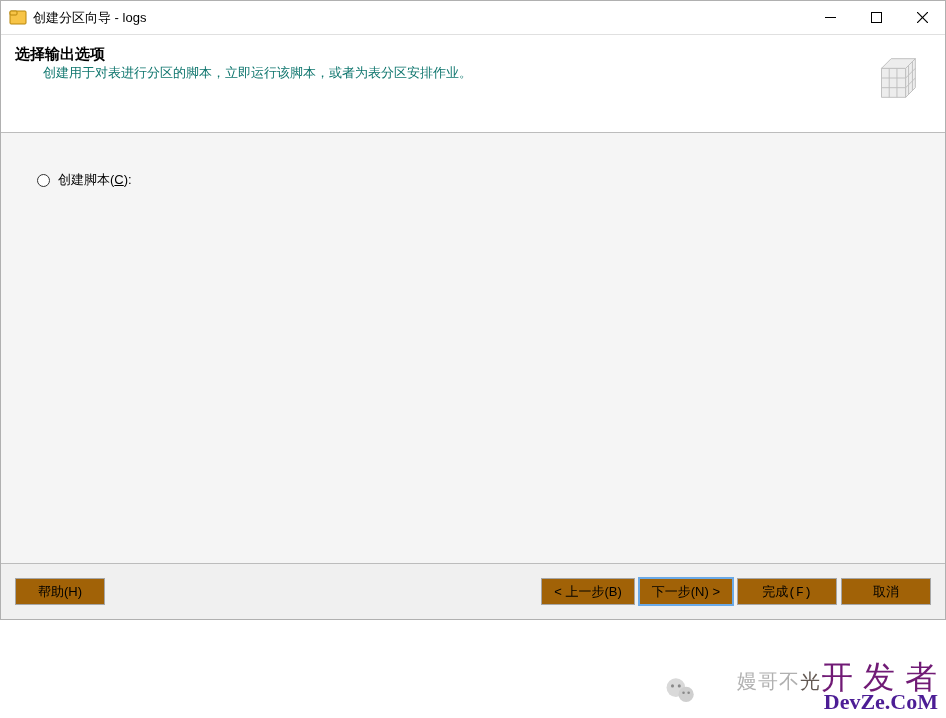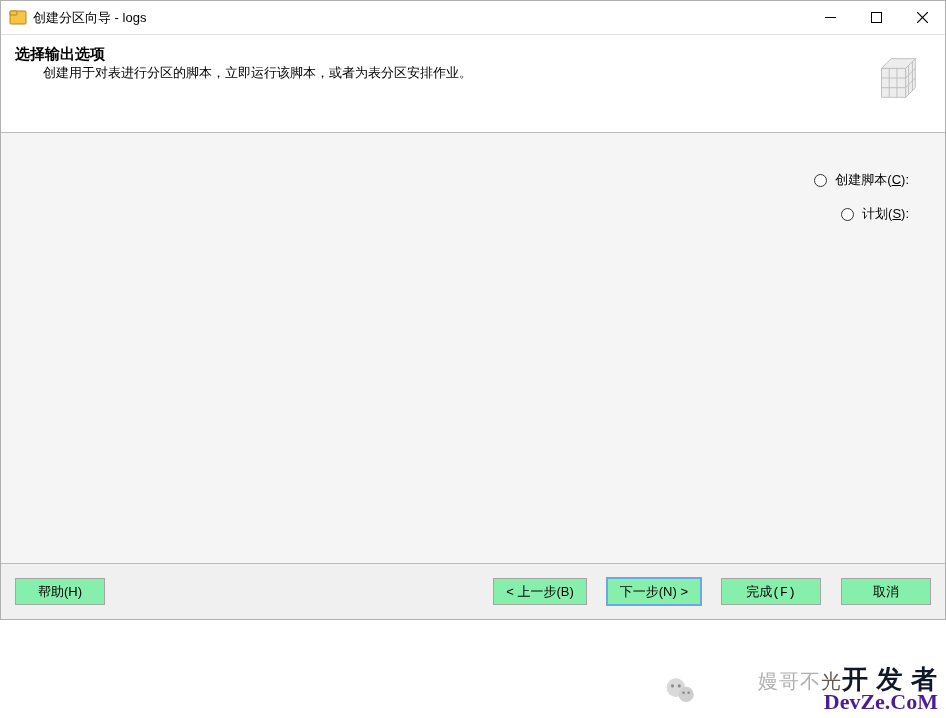--- a/index.html
+++ b/index.html
@@ -68,42 +68,41 @@
     flex: 1;
     padding-top: 2px;
   }
   .header-title {
     font-size: 15px;
     font-weight: bold;
   }
   .header-subtitle {
     font-size: 13px;
     margin-left: 28px;
-    color: #000000;
+    color: #0f766e;
   }
   .header-icon {
     width: 58px;
     height: 58px;
     margin-top: 6px;
     margin-right: 6px;
   }
   
   .content-area {
     flex: 1;
     background: #f5f5f5;
     padding: 36px 36px 0 36px;
     box-sizing: border-box;
   }
   .radio-row {
     display: flex;
     align-items: center;
     height: 22px;
     margin-bottom: 12px;
     font-size: 13px;
-    justify-content: flex-end;
   }
   .radio-row .radio-circle {
     width: 13px;
     height: 13px;
     border: 1px solid #333;
     border-radius: 50%;
     margin-right: 8px;
     display: flex;
     align-items: center;
     justify-content: center;
@@ -128,35 +127,35 @@
     display: flex;
     align-items: center;
     padding: 0 14px;
     box-sizing: border-box;
     flex: 0 0 auto;
   }
   .btn {
     height: 27px;
     min-width: 90px;
     padding: 0 12px;
-    background: #86efac;
+    background: #a16207;
     border: 1px solid #a6a6a6;
     font-size: 13px;
     font-family: "SimSun", "Microsoft YaHei", sans-serif;
     display: inline-flex;
     align-items: center;
     justify-content: center;
     box-sizing: border-box;
   }
   .btn.default {
     outline: 2px solid #6aa9e6;
     outline-offset: -1px;
   }
   .footer .spacer { flex: 1; }
-  .footer .btn { margin-left: 20px; }
+  .footer .btn { margin-left: 4px; }
   .footer .btn.help-btn { margin-left: 0; }
   .footer-right-group { display: flex; align-items: center; }
 
   
   .watermark-wrap {
     position: absolute;
     right: 8px;
     bottom: 6px;
     text-align: right;
     pointer-events: none;
@@ -247,26 +246,20 @@
   <div class="content-area">
 
     <div class="radio-row">
       <span class="radio-circle"></span>
       <label>
         <span>创建脚本(</span><span class="accel">C</span><span>):</span>
       </label>
     </div>
 
 
-    <div class="radio-row">
-      <span class="radio-circle"></span>
-      <label>
-        <span>计划(</span><span class="accel">S</span><span>):</span>
-      </label>
-    </div>
 
   </div>
 
   <div class="footer">
     <button class="btn help-btn">帮助(H)</button>
     <div class="spacer"></div>
     <div class="footer-right-group">
       <button class="btn">&lt; 上一步(B)</button>
       <button class="btn default">下一步(N) &gt;</button>
       <button class="btn" style="min-width:100px;font-family:Liberation Mono, monospace;">完成(F)</button>
@@ -281,16 +274,16 @@
     <circle cx="14" cy="16" r="11" fill="#d9d9d9"></circle>
     <circle cx="26" cy="24" r="9" fill="#cfcfcf"></circle>
     <circle cx="10" cy="14" r="1.8" fill="#888"></circle>
     <circle cx="18" cy="14" r="1.8" fill="#888"></circle>
     <circle cx="23" cy="22" r="1.5" fill="#888"></circle>
     <circle cx="29" cy="22" r="1.5" fill="#888"></circle>
   </svg>
 </div>
 <div class="watermark-wrap">
   <div class="watermark-cn">
-    <span>嫚哥不</span><span class="dark">光</span><span style="color:#0f172a; font-size:26px; font-weight:bold;">开 发 者</span>
+    <span>嫚哥不</span><span class="dark">光</span><span style="color:#701a75; font-size:32px; font-weight:normal;">开 发 者</span>
   </div>
   <div class="watermark-devze">DevZe.CoM</div>
 </div>
 
 </body></html>

